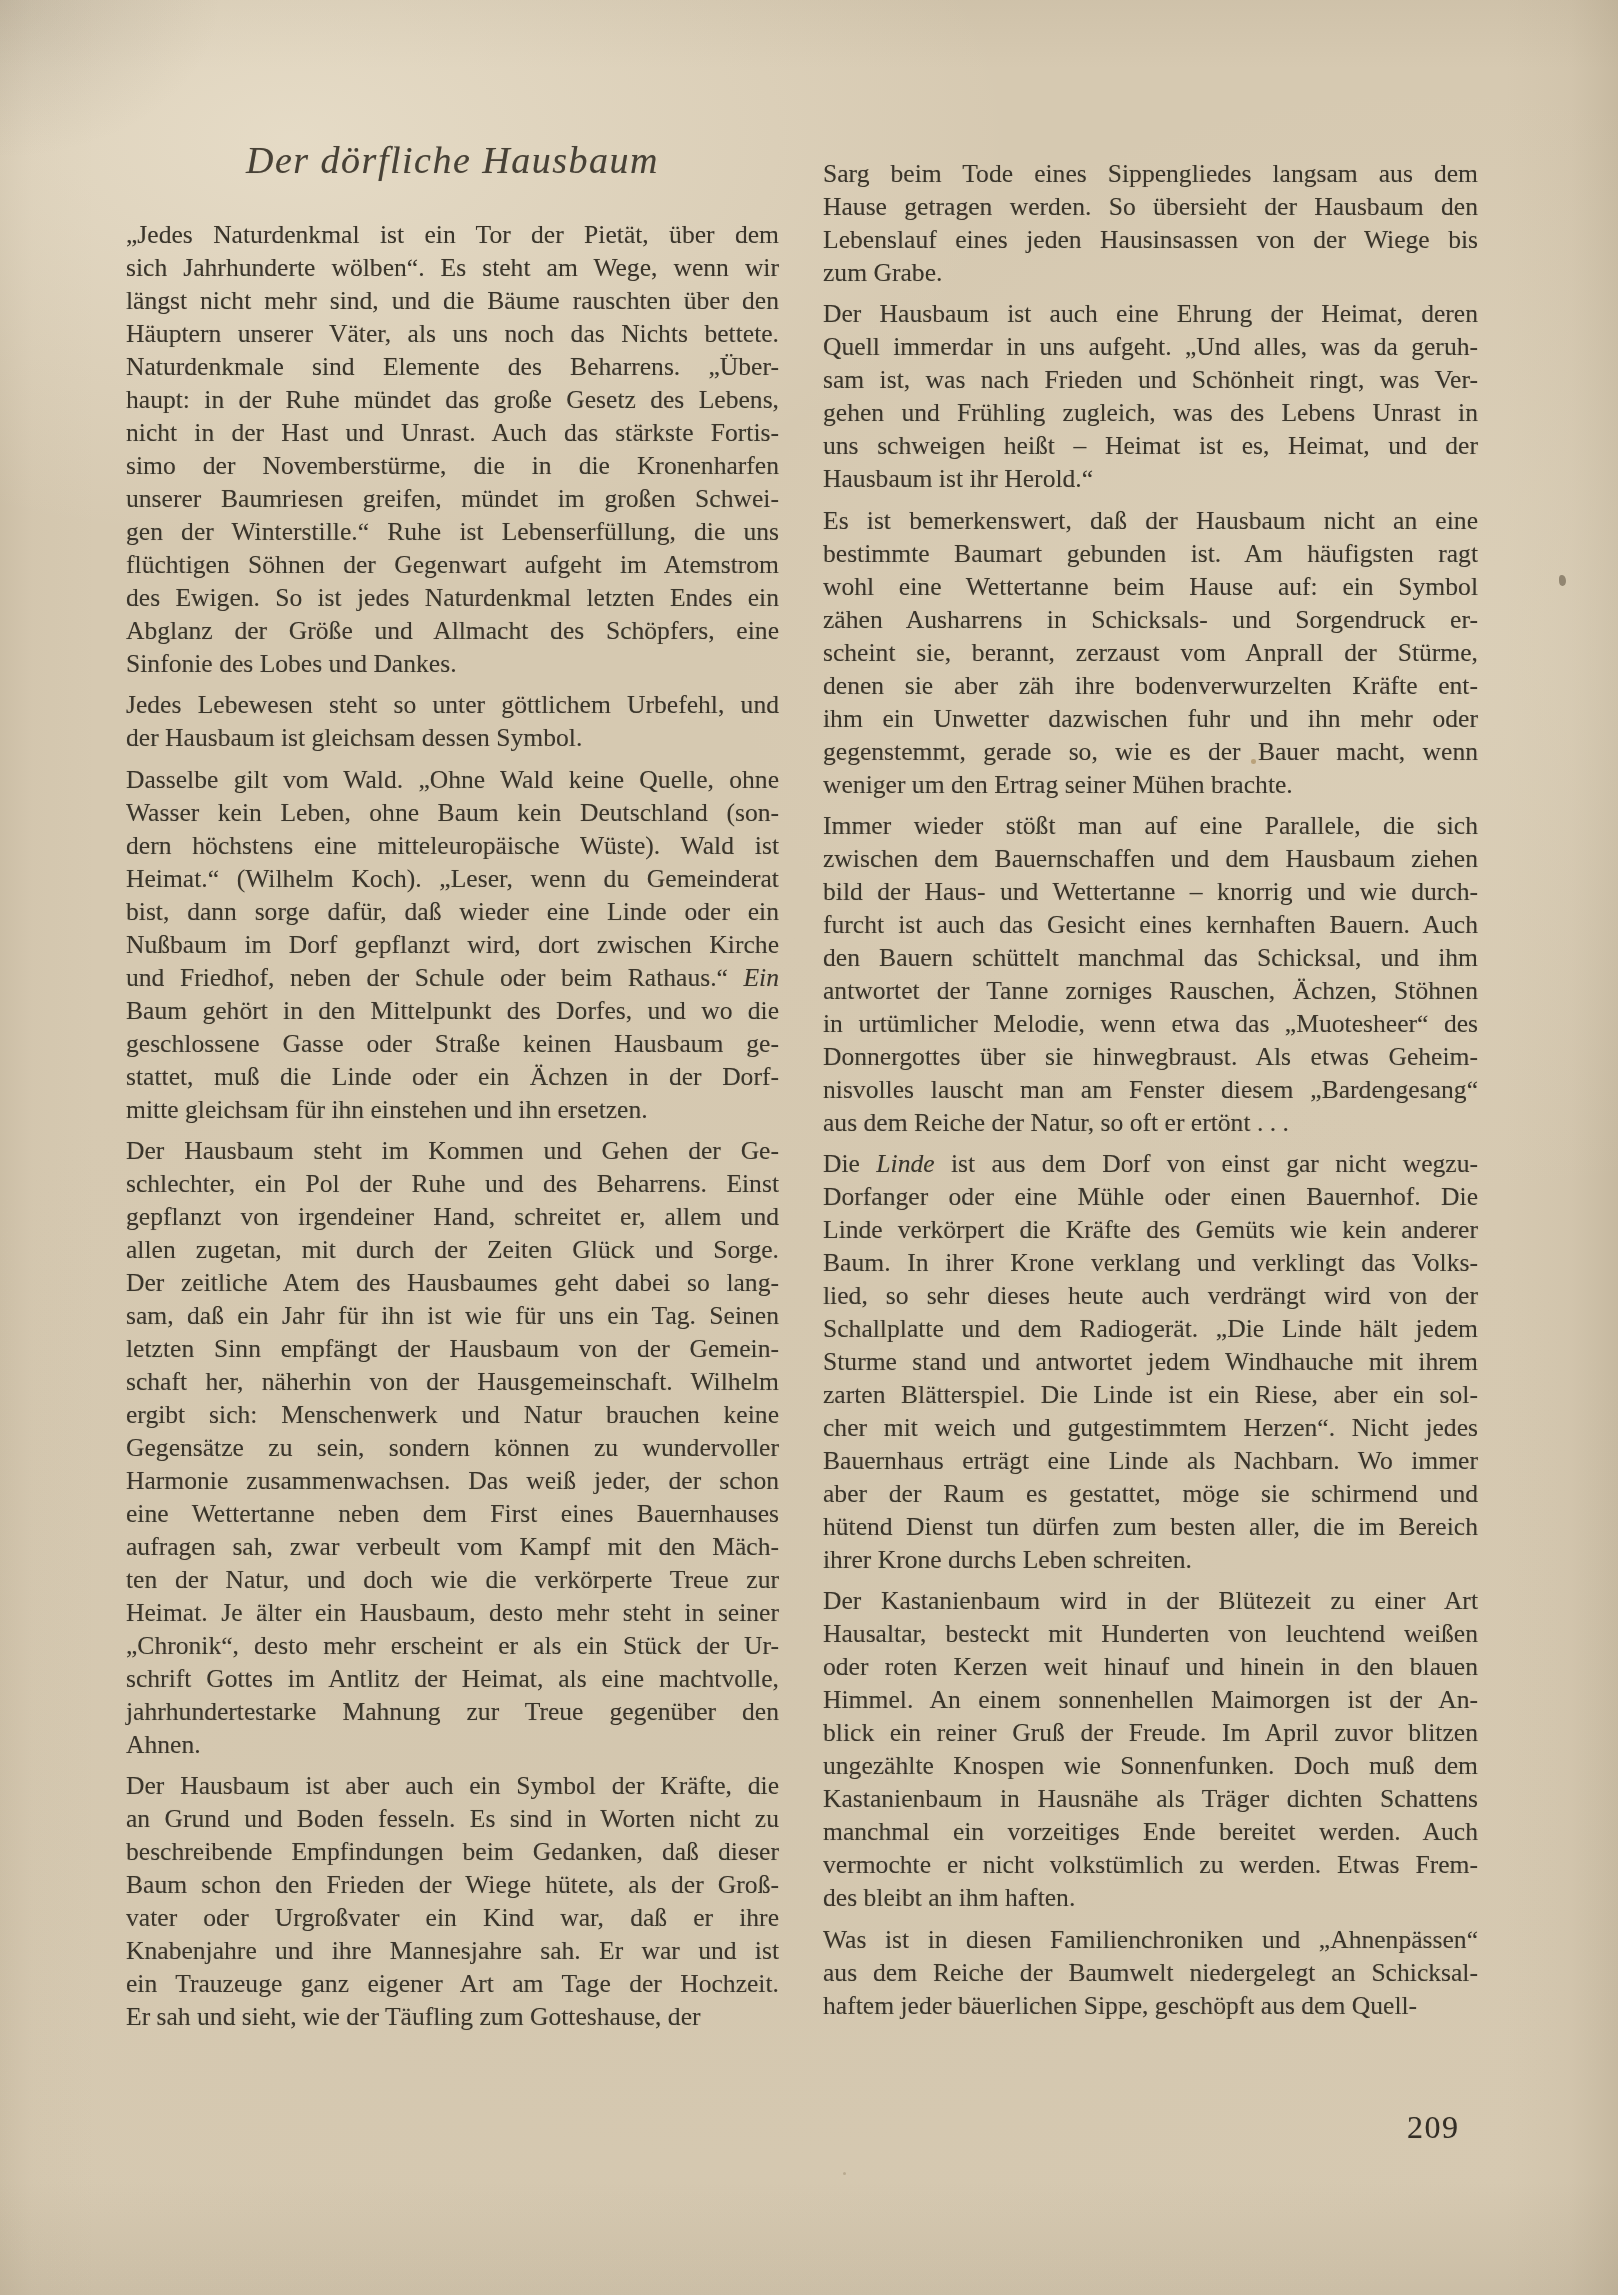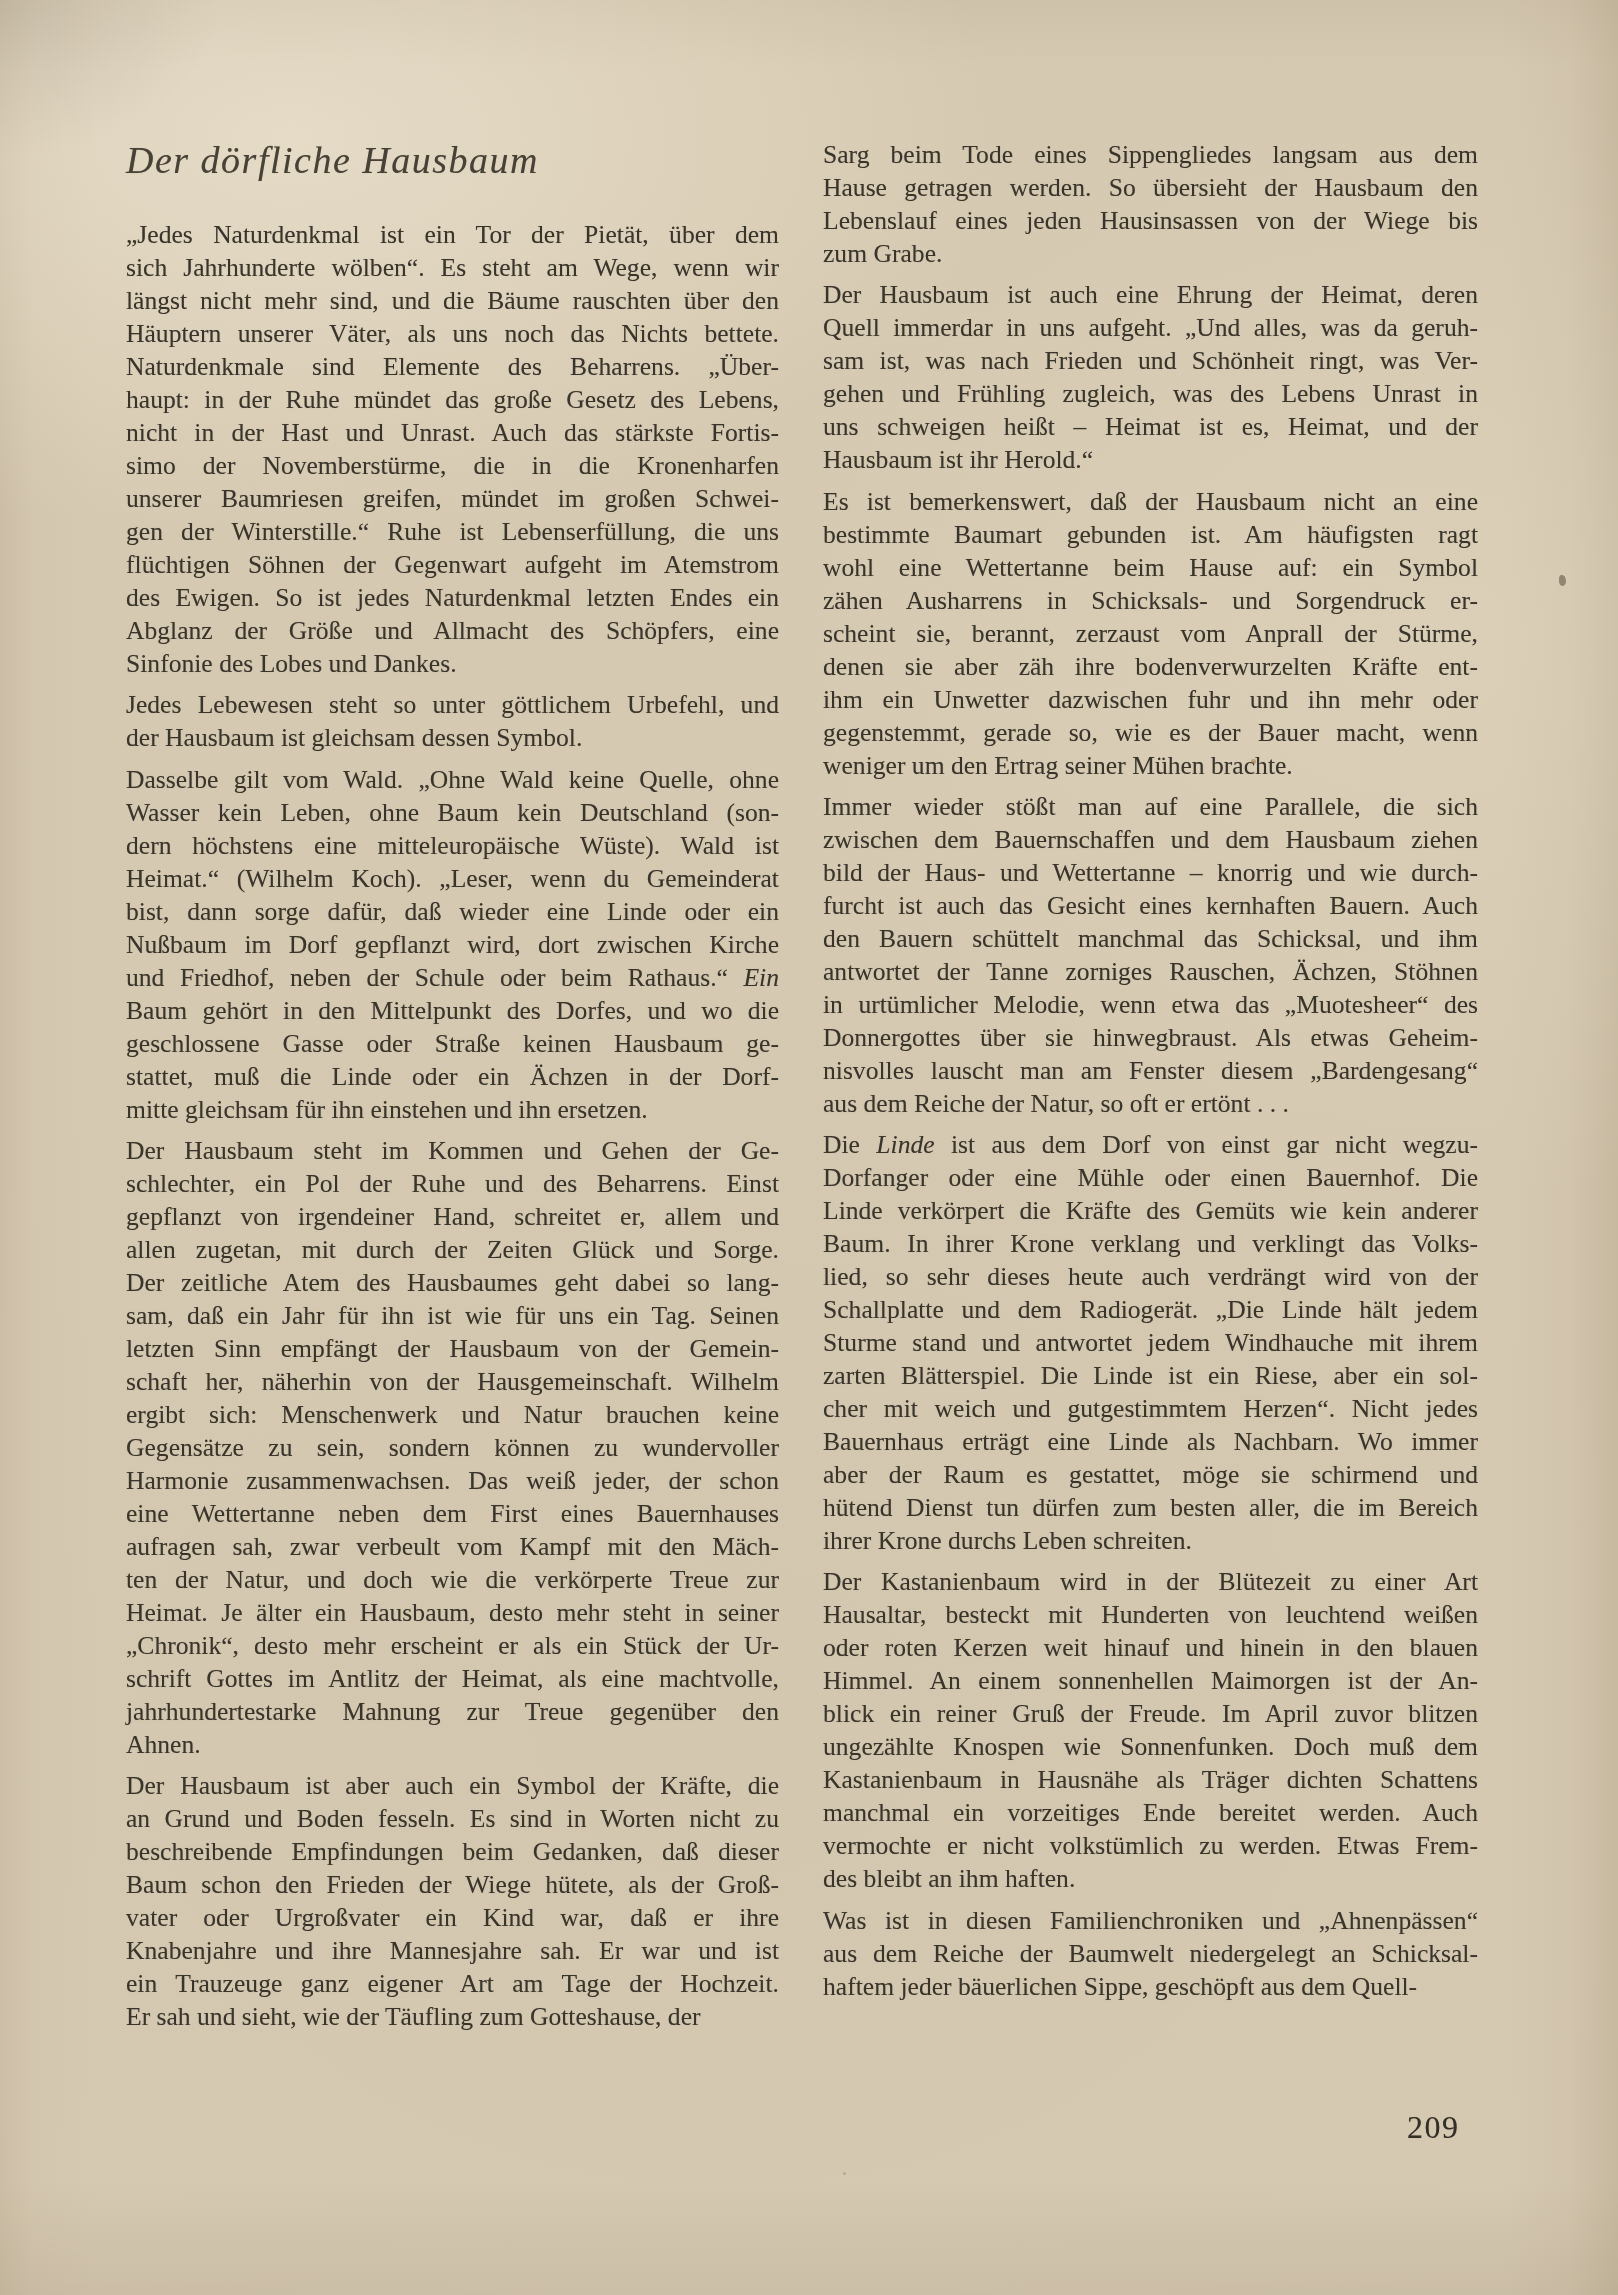--- a/index.html
+++ b/index.html
@@ -16,36 +16,37 @@
       radial-gradient(1430px 1129px at 45% 75%, rgba(208,196,172,0.45), rgba(208,196,172,0) 70%),
       linear-gradient(90deg, rgba(128,112,84,0.12) 0%, rgba(128,112,84,0.03) 2%, rgba(0,0,0,0) 6%, rgba(0,0,0,0) 93%, rgba(128,112,84,0.05) 97%, rgba(128,112,84,0.18) 100%),
       linear-gradient(180deg, rgba(122,108,82,0.08) 0%, rgba(0,0,0,0) 3%, rgba(0,0,0,0) 95%, rgba(122,108,82,0.12) 100%),
       #d6c9b1;
   }
   .page-title {
     position: absolute;
     left: 126px;
     top: 138px;
     width: 653px;
+    text-align: center;
     font-style: italic;
     font-size: 38px;
     letter-spacing: 1.5px;
     color: #474136;
     text-shadow: 0 0 0.8px rgba(71,65,54,0.35);
   }
   .col {
     position: absolute;
     width: 653px;
     font-size: 25.6px;
     line-height: 33px;
     color: #3a352b;
     text-shadow: 0 0 0.8px rgba(58,53,43,0.30);
   }
   #col-left  { left: 126px;  top: 218px; }
-  #col-right { left: 823px; top: 138px; width: 655px; }
+  #col-right { left: 823px; top: 157px; width: 655px; }
   .para { margin: 0 0 8.3px 0; }
   .para:last-child { margin-bottom: 0; }
   .line { text-align: justify; text-align-last: justify; }
   .line.para-end { text-align-last: left; }
   .page-number {
     position: absolute;
     left: 1407px;
     top: 2109px;
     font-size: 32px;
     letter-spacing: 1.5px;

